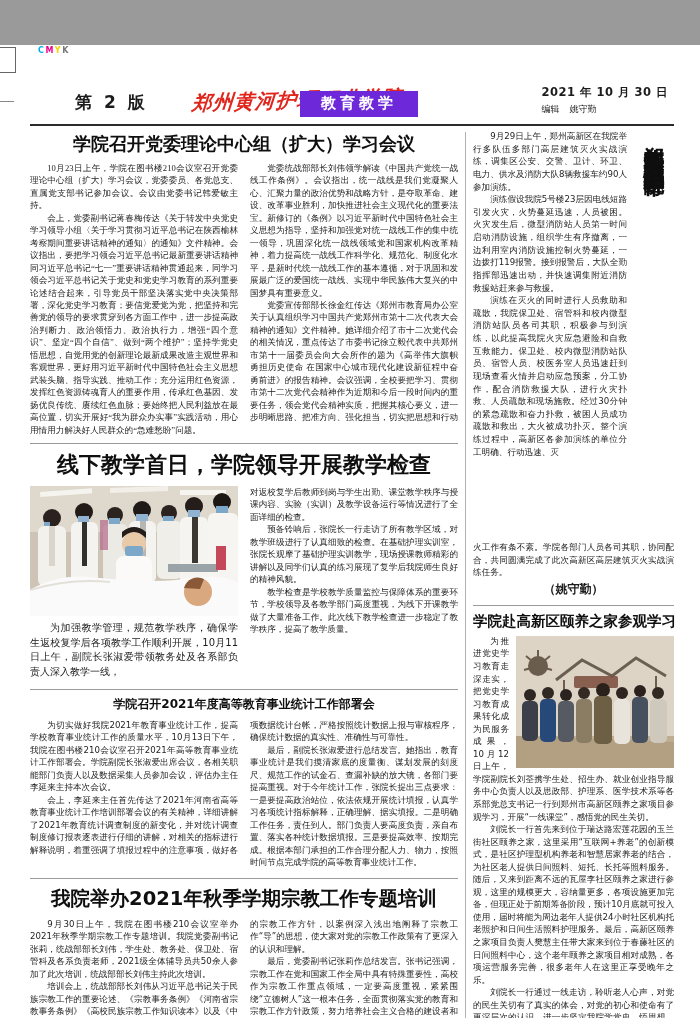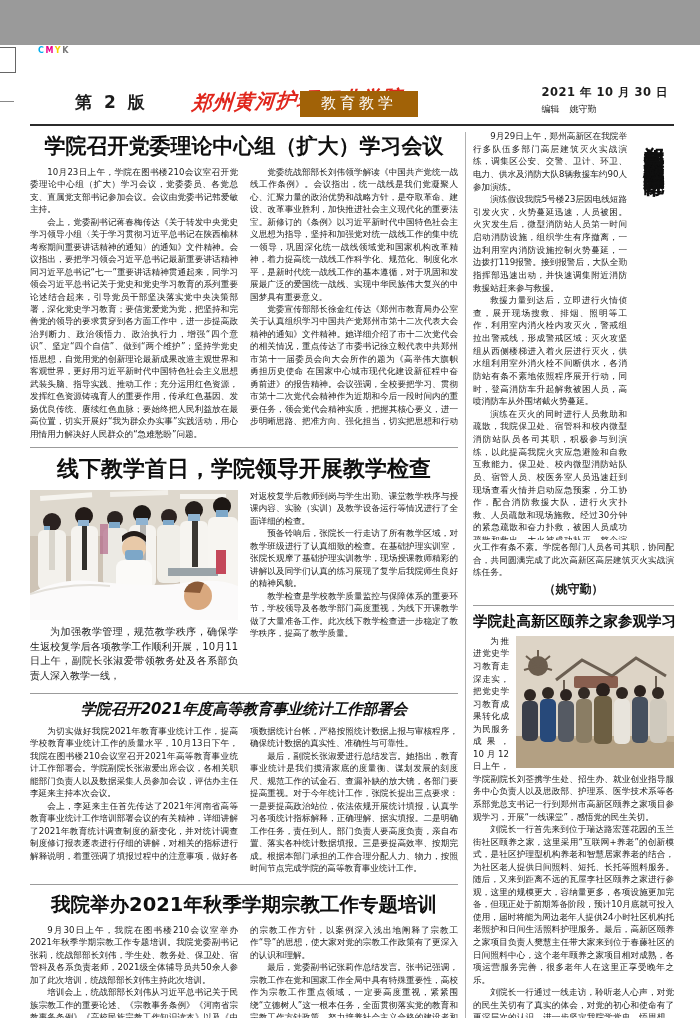--- a/index.html
+++ b/index.html
@@ -8,44 +8,44 @@
   
   .reg-square{position:absolute;left:-12px;top:2px;width:26px;height:24px;border:1px solid #666;background:#fff;}
   .reg-line{position:absolute;left:-12px;top:56px;width:26px;border-top:1px solid #888;}
   .cmyk{position:absolute;left:38px;top:1px;font-size:8px;font-weight:bold;letter-spacing:1.5px;}
   .cmyk .c{color:#00aeef}.cmyk .m{color:#ec008c}.cmyk .y{color:#f5d300}.cmyk .k{color:#777}
   
   .header{position:absolute;left:32px;right:28px;top:34px;height:42px;}
   .page-label{position:absolute;left:43px;top:12px;font-size:17px;font-weight:bold;letter-spacing:3px;}
   .masthead{position:absolute;left:160px;top:8px;font-size:20px;font-weight:bold;font-style:italic;
             color:#e0261c;transform:rotate(-1.5deg) skewX(-6deg);letter-spacing:1px;white-space:nowrap;}
-  .badge{position:absolute;left:268px;top:12px;width:118px;background:#a16207;color:#fff;
-         font-size:15px;font-weight:normal;text-align:center;letter-spacing:4px;padding:3px 0 4px;}
+  .badge{position:absolute;left:268px;top:12px;width:118px;background:#6d28d9;color:#fff;
+         font-size:15px;font-weight:bold;text-align:center;letter-spacing:4px;padding:3px 0 4px;}
   .dateblock{position:absolute;right:4px;top:6px;text-align:left;}
   .date-line{font-size:11.5px;font-weight:bold;letter-spacing:0.5px;}
   .editor-line{font-size:9px;margin-top:3px;color:#222;}
   .editor-line .gap{display:inline-block;width:10px;}
   .header-rule{position:absolute;left:30px;right:26px;top:79px;border-top:2.5px solid #2b2b2b;}
   
   .main{position:absolute;left:30px;right:26px;top:85px;bottom:6px;display:flex;}
   .left-col{width:428px;flex:none;}
   .vdiv{width:1px;background:#b0b0b0;margin:2px 7px 0 7px;flex:none;}
   .right-col{flex:1;min-width:0;}
   .hdivider{border:none;border-top:1px solid #9b9b9b;margin:7px 0 6px;}
   
   .headline{text-align:center;font-weight:bold;color:#0f0f0f;margin:0 0 6px;white-space:nowrap;}
-  .h-meeting{font-size:21px;margin-top:2px;}
+  .h-meeting{font-size:18px;margin-top:2px;}
   .h-teaching{font-size:22px;}
-  .h-stats{font-size:15px;font-style:italic;}
+  .h-stats{font-size:12px;}
   .h-religion{font-size:19.5px;}
   .h-visit{font-size:14.5px;margin:3px 0 4px;}
   
   .body-cols{column-count:2;column-gap:12px;column-fill:auto;overflow:hidden;
              font-size:8.6px;line-height:1.45;text-align:justify;}
-  #a1-body{height:274px;}
+  #a1-body{height:274px;font-family:Liberation Serif, serif;}
   #a3-body{height:152px;}
   #a4-body{height:146px;}
   p.para{margin:0;text-indent:2em;}
   p.para.no-indent{text-indent:0;}
   .byline{text-align:center;font-weight:bold;font-size:12px;margin-top:2px;}
   
   .teach-flex{display:flex;gap:12px;height:196px;overflow:hidden;}
   .teach-left{width:208px;flex:none;}
   .teach-right{flex:1;font-size:8.6px;line-height:1.45;text-align:justify;min-width:0;}
   .photo{display:block;}
@@ -202,21 +202,20 @@
 
     <div class="vdiv"></div>
 
     <section class="right-col">
 
       <article>
         <div class="fire-flex">
           <div class="fire-text">
             <p class="para">9月29日上午，郑州高新区在我院举行多队伍多部门高层建筑灭火实战演练，调集区公安、交警、卫计、环卫、电力、供水及消防大队8辆救援车约90人参加演练。</p>
             <p class="para">演练假设我院5号楼23层因电线短路引发火灾，火势蔓延迅速，人员被困。火灾发生后，微型消防站人员第一时间启动消防设施，组织学生有序撤离，一边利用室内消防设施控制火势蔓延，一边拨打119报警。接到报警后，大队全勤指挥部迅速出动，并快速调集附近消防救援站赶来参与救援。</p>
-            <p class="para">救援力量到达后，立即进行火情侦查，展开现场搜救、排烟、照明等工作，利用室内消火栓内攻灭火，警戒组拉出警戒线，形成警戒区域；灭火攻坚组从西侧楼梯进入着火层进行灭火，供水组利用室外消火栓不间断供水，各消防站有条不紊地依照程序展开行动，同时，登高消防车升起解救被困人员，高喷消防车从外围堵截火势蔓延。</p>
             <p class="para">演练在灭火的同时进行人员救助和疏散，我院保卫处、宿管科和校内微型消防站队员各司其职，积极参与到演练，以此提高我院火灾应急避险和自救互救能力。保卫处、校内微型消防站队员、宿管人员、校医务室人员迅速赶到现场查看火情并启动应急预案，分工协作，配合消防救援大队，进行火灾扑救、人员疏散和现场施救。经过30分钟的紧急疏散和奋力扑救，被困人员成功疏散和救出，大火被成功扑灭。整个演练过程中，高新区各参加演练的单位分工明确、行动迅速、灭</p>
           </div>
           <div class="fire-vtitle">郑州高新区高层建筑灭火实战演练在学院举行</div>
         </div>
         <p class="fire-tail">火工作有条不紊。学院各部门人员各司其职，协同配合，共同圆满完成了此次高新区高层建筑灭火实战演练任务。</p>
         <div class="byline">（姚守勤）</div>
       </article>
 
       <hr class="hdivider">
 

